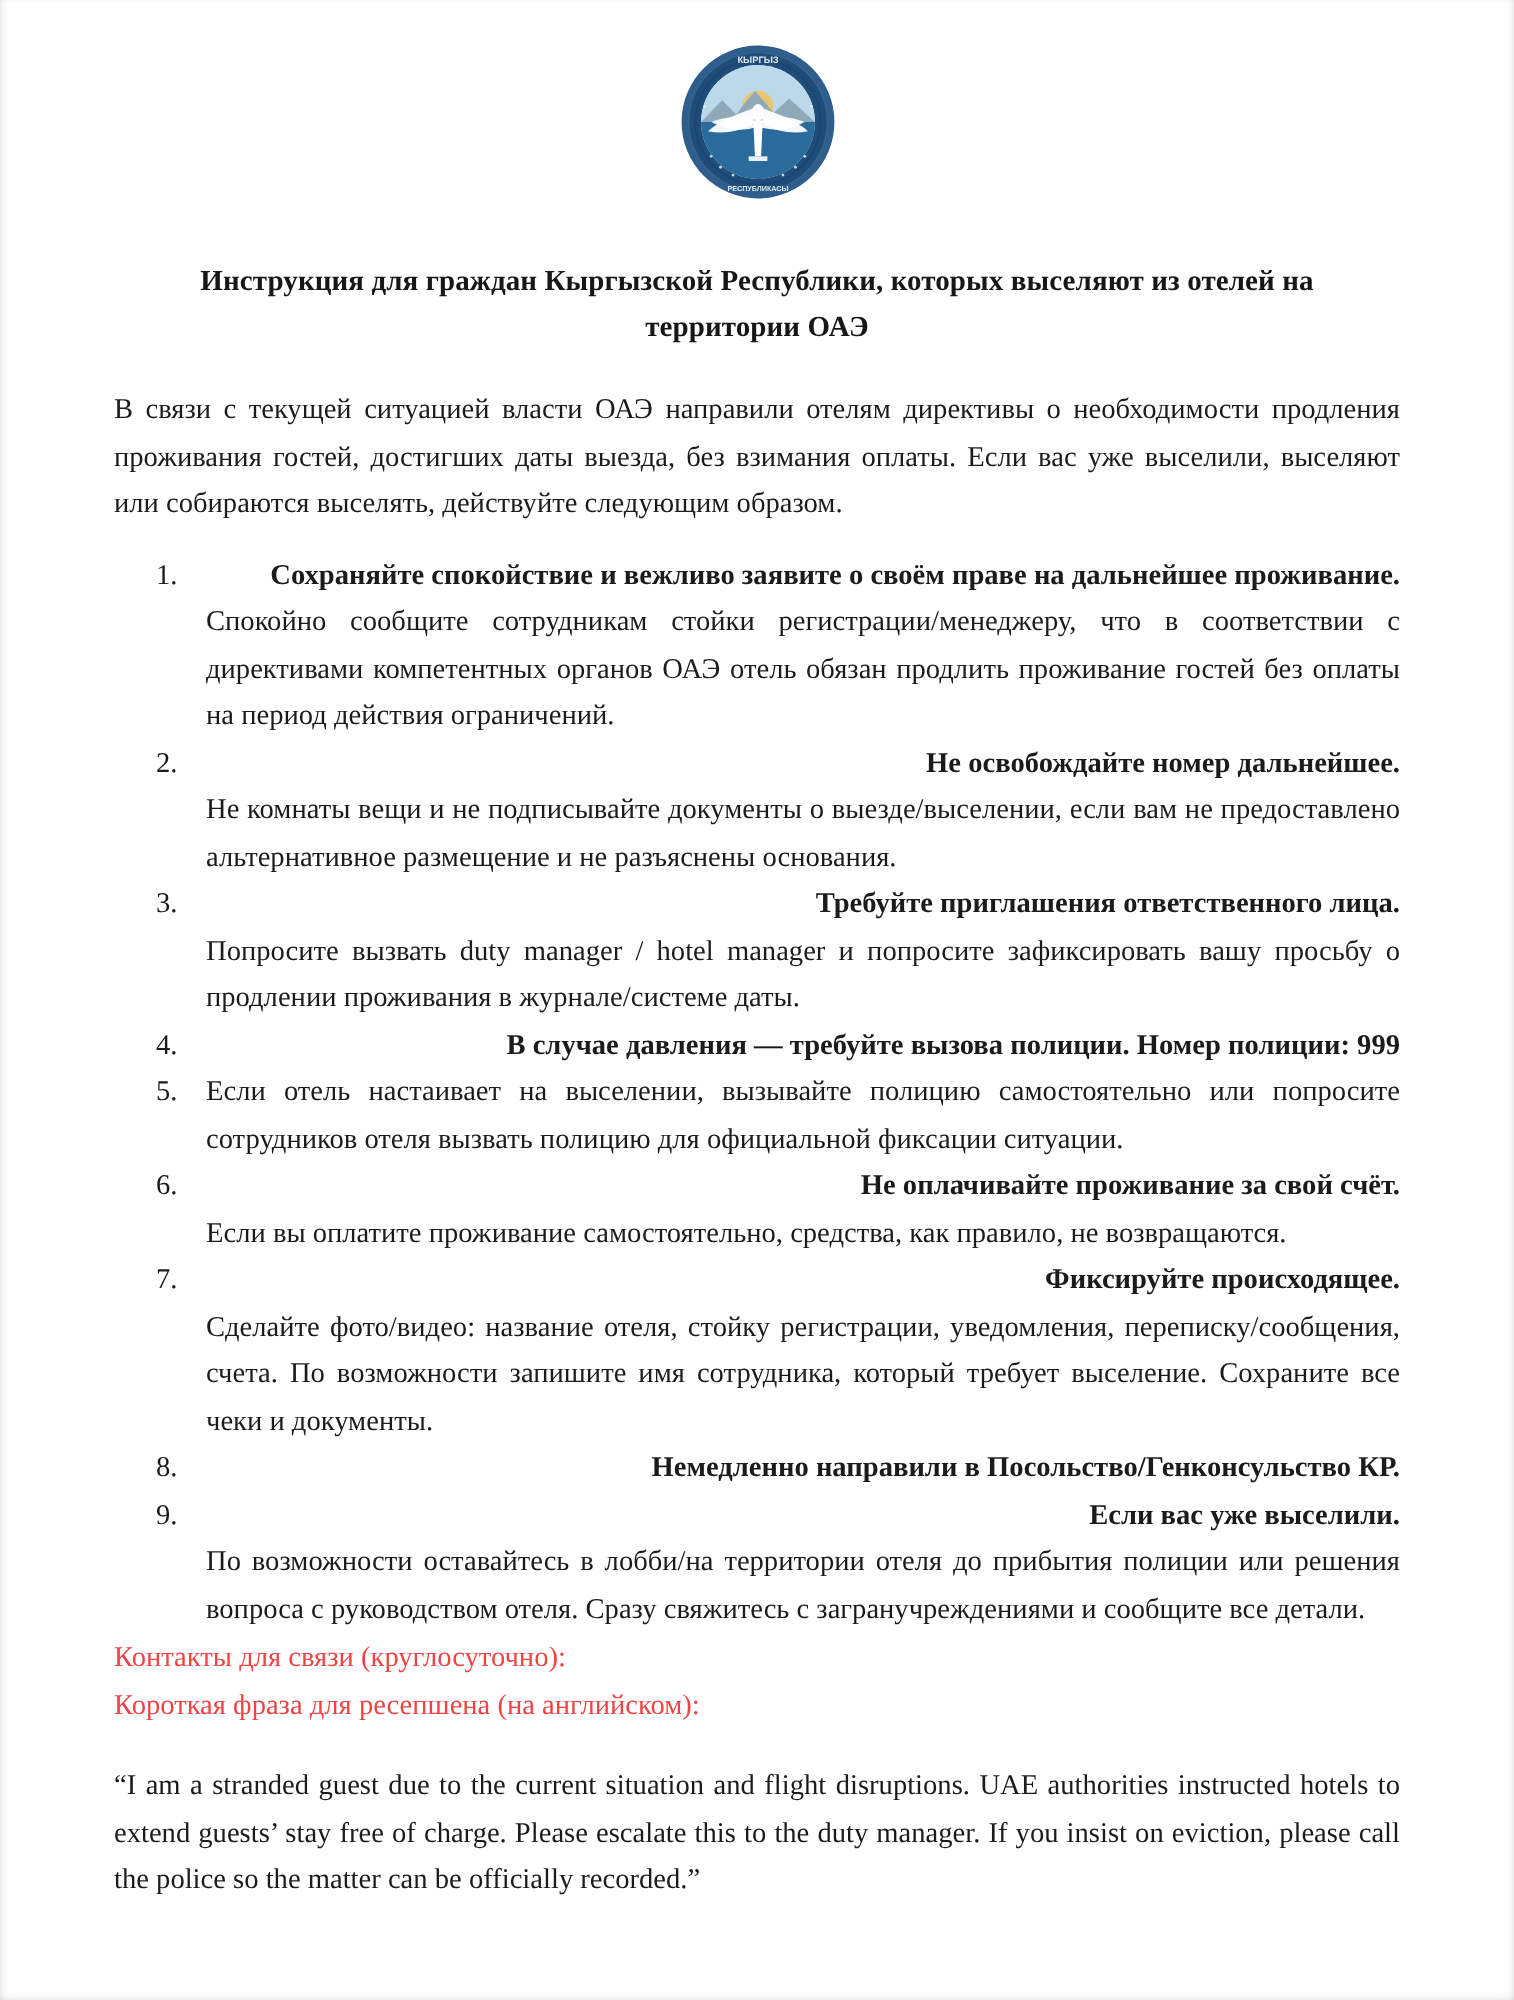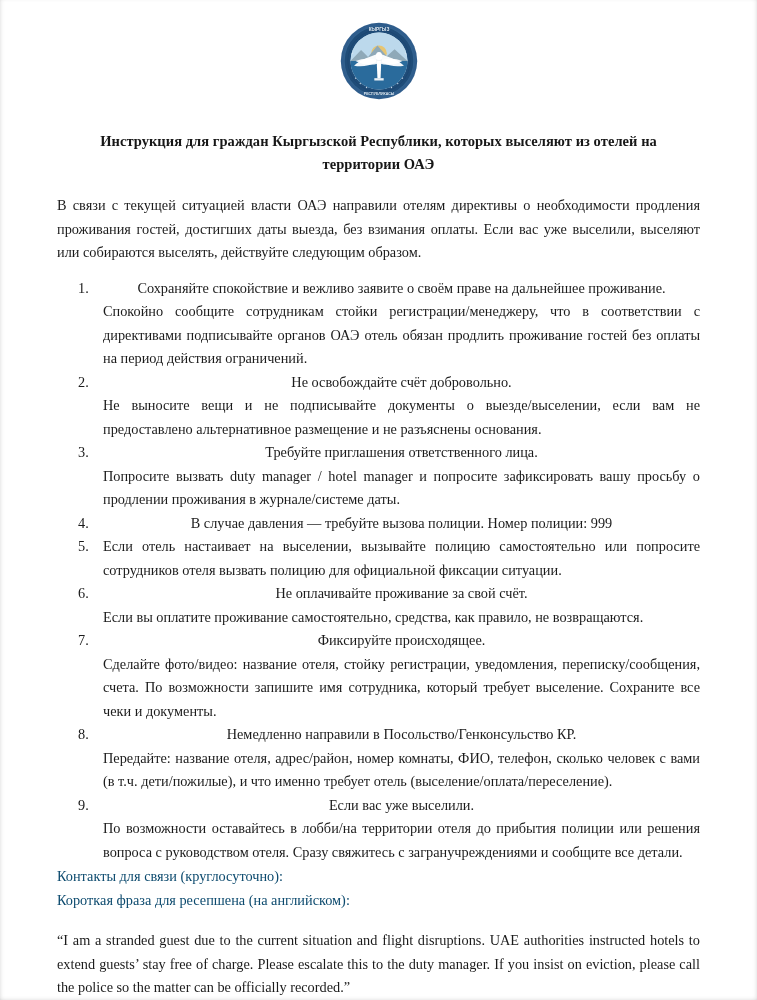--- a/index.html
+++ b/index.html
@@ -85,38 +85,39 @@
     width: 20px;
     text-align: left;
     font-size: 14.3px;
     line-height: 23.5px;
     color: #1b1b1b;
   }
   .step-head {
     font-size: 14.3px;
     line-height: 23.5px;
     color: #1b1b1b;
-    text-align: center;
+    text-align: right;
+    font-weight: bold;
   }
   .step-body {
     font-size: 14.3px;
     line-height: 23.5px;
     color: #1b1b1b;
     text-align: justify;
     text-justify: inter-word;
   }
 
   
   .contacts {
     margin-top: 1px;
   }
   .contact-line {
     font-size: 14.3px;
     line-height: 23.5px;
-    color: #0c4a6e;
+    color: #ef4444;
     text-align: left;
   }
   .quote {
     font-size: 14.3px;
     line-height: 23.5px;
     color: #1b1b1b;
     text-align: justify;
     text-justify: inter-word;
     margin-top: 17px;
   }
@@ -163,25 +164,25 @@
       </svg>
     </div>
 
     <h1 class="doc-title">Инструкция для граждан Кыргызской Республики, которых выселяют из отелей на территории ОАЭ</h1>
 
     <p class="intro">В связи с текущей ситуацией власти ОАЭ направили отелям директивы о необходимости продления проживания гостей, достигших даты выезда, без взимания оплаты. Если вас уже выселили, выселяют или собираются выселять, действуйте следующим образом.</p>
 
     <ol class="steps">
       <li>
         <div class="step-head">Сохраняйте спокойствие и вежливо заявите о своём праве на дальнейшее проживание.</div>
-        <div class="step-body">Спокойно сообщите сотрудникам стойки регистрации/менеджеру, что в соответствии с директивами подписывайте органов ОАЭ отель обязан продлить проживание гостей без оплаты на период действия ограничений.</div>
-      </li>
-      <li>
-        <div class="step-head">Не освобождайте счёт добровольно.</div>
-        <div class="step-body">Не выносите вещи и не подписывайте документы о выезде/выселении, если вам не предоставлено альтернативное размещение и не разъяснены основания.</div>
+        <div class="step-body">Спокойно сообщите сотрудникам стойки регистрации/менеджеру, что в соответствии с директивами компетентных органов ОАЭ отель обязан продлить проживание гостей без оплаты на период действия ограничений.</div>
+      </li>
+      <li>
+        <div class="step-head">Не освобождайте номер дальнейшее.</div>
+        <div class="step-body">Не комнаты вещи и не подписывайте документы о выезде/выселении, если вам не предоставлено альтернативное размещение и не разъяснены основания.</div>
       </li>
       <li>
         <div class="step-head">Требуйте приглашения ответственного лица.</div>
         <div class="step-body">Попросите вызвать duty manager / hotel manager и попросите зафиксировать вашу просьбу о продлении проживания в журнале/системе даты.</div>
       </li>
       <li>
         <div class="step-head">В случае давления — требуйте вызова полиции. Номер полиции: 999</div>
       </li>
       <li>
         <div class="step-body">Если отель настаивает на выселении, вызывайте полицию самостоятельно или попросите сотрудников отеля вызвать полицию для официальной фиксации ситуации.</div>
@@ -189,21 +190,20 @@
       <li>
         <div class="step-head">Не оплачивайте проживание за свой счёт.</div>
         <div class="step-body">Если вы оплатите проживание самостоятельно, средства, как правило, не возвращаются.</div>
       </li>
       <li>
         <div class="step-head">Фиксируйте происходящее.</div>
         <div class="step-body">Сделайте фото/видео: название отеля, стойку регистрации, уведомления, переписку/сообщения, счета. По возможности запишите имя сотрудника, который требует выселение. Сохраните все чеки и документы.</div>
       </li>
       <li>
         <div class="step-head">Немедленно направили в Посольство/Генконсульство КР.</div>
-        <div class="step-body">Передайте: название отеля, адрес/район, номер комнаты, ФИО, телефон, сколько человек с вами (в т.ч. дети/пожилые), и что именно требует отель (выселение/оплата/переселение).</div>
       </li>
       <li>
         <div class="step-head">Если вас уже выселили.</div>
         <div class="step-body">По возможности оставайтесь в лобби/на территории отеля до прибытия полиции или решения вопроса с руководством отеля. Сразу свяжитесь с загранучреждениями и сообщите все детали.</div>
       </li>
     </ol>
 
     <div class="contacts">
       <div class="contact-line">Контакты для связи (круглосуточно):</div>
       <div class="contact-line">Короткая фраза для ресепшена (на английском):</div>

